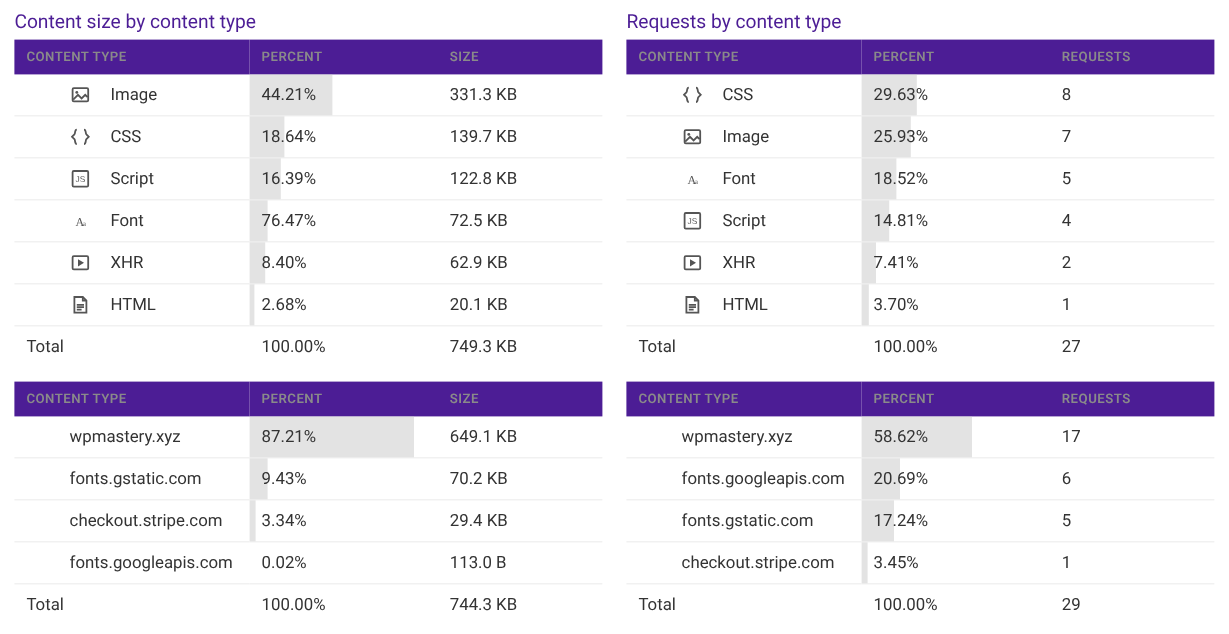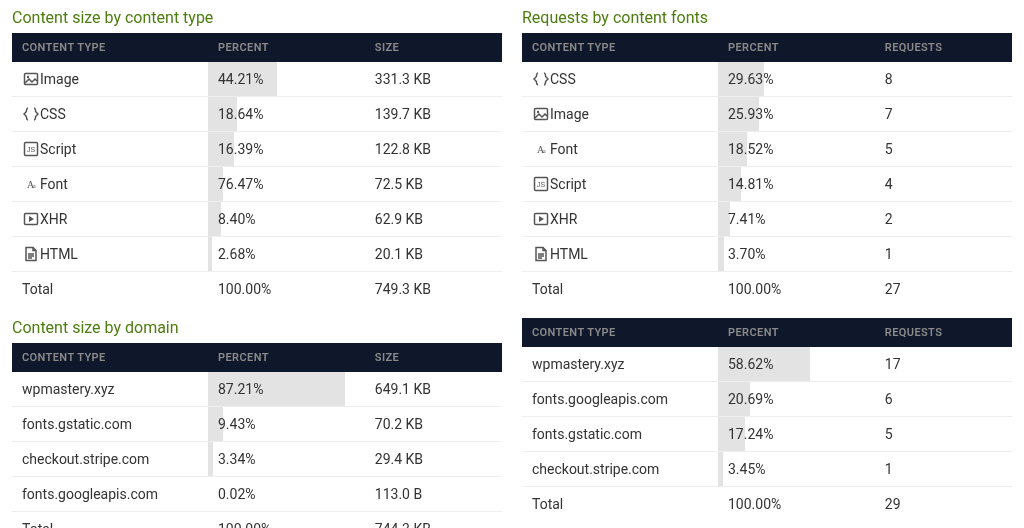--- a/index.html
+++ b/index.html
@@ -13,30 +13,30 @@
   }
   .grid {
     display: grid;
     grid-template-columns: 1fr 1fr;
     column-gap: 20px;
     row-gap: 12px;
   }
   .panel-title {
     font-size: 16px;
     font-weight: 400;
-    color: #4d7c0f;
+    color: #4c1d95;
     margin-bottom: 6px;
   }
   table {
     width: 100%;
     border-collapse: collapse;
     table-layout: fixed;
   }
   thead th {
-    background: #0f172a;
+    background: #4c1d95;
     font-size: 11px;
     font-weight: 600;
     letter-spacing: 0.4px;
     color: #8a8a8a;
     text-transform: uppercase;
     padding: 8px 10px;
     text-align: left;
   }
   thead th:last-child { }
   tbody td {
@@ -56,21 +56,22 @@
     background: rgba(200,200,200,0.5);
     z-index: 0;
   }
   .percent-text {
     position: relative;
     z-index: 1;
   }
   .type-cell {
     display: flex;
     align-items: center;
-    gap: 0;
+    gap: 16px;
+    margin-left: 36px;
   }
   .ct-icon {
     width: 18px;
     height: 16px;
     display: inline-flex;
     align-items: center;
     justify-content: center;
     flex-shrink: 0;
   }
   .ct-icon svg { width: 16px; height: 16px; stroke: #555; fill: none; stroke-width: 1.5; }
@@ -194,21 +195,21 @@
           </tr>
           <tr>
             <td>Total</td>
             <td>100.00%</td>
             <td class="val-right">749.3 KB</td>
           </tr>
         </tbody>
       </table>
     </div>
     <div>
-      <div class="panel-title">Requests by content fonts</div>
+      <div class="panel-title">Requests by content type</div>
       <table>
         <colgroup>
           <col class="c-type">
           <col class="c-pct">
           <col class="c-val">
         </colgroup>
         <thead>
           <tr>
             <th>CONTENT TYPE</th>
             <th>PERCENT</th>
@@ -307,95 +308,94 @@
                 <span>HTML</span>
               </div>
             </td>
             <td class="percent-cell"><div class="percent-bar" style="width: 3.7%;"></div><span class="percent-text">3.70%</span></td>
             <td class="val-right">1</td>
           </tr>
           <tr>
             <td>Total</td>
             <td>100.00%</td>
             <td class="val-right">27</td>
-          </tr>
-        </tbody>
-      </table>
-    </div>
-    <div>
-      <div class="panel-title">Content size by domain</div>
-      <table>
-        <colgroup>
-          <col class="c-type">
-          <col class="c-pct">
-          <col class="c-val">
-        </colgroup>
-        <thead>
-          <tr>
-            <th>CONTENT TYPE</th>
-            <th>PERCENT</th>
-            <th>SIZE</th>
-          </tr>
-        </thead>
-        <tbody>
-          <tr>
-            <td>
-              <div class="type-cell">
-                <span>wpmastery.xyz</span>
-              </div>
-            </td>
-            <td class="percent-cell"><div class="percent-bar" style="width: 87.21%;"></div><span class="percent-text">87.21%</span></td>
-            <td class="val-right">649.1 KB</td>
-          </tr>
-          <tr>
-            <td>
-              <div class="type-cell">
-                <span>fonts.gstatic.com</span>
-              </div>
-            </td>
-            <td class="percent-cell"><div class="percent-bar" style="width: 9.43%;"></div><span class="percent-text">9.43%</span></td>
-            <td class="val-right">70.2 KB</td>
-          </tr>
-          <tr>
-            <td>
-              <div class="type-cell">
-                <span>checkout.stripe.com</span>
-              </div>
-            </td>
-            <td class="percent-cell"><div class="percent-bar" style="width: 3.34%;"></div><span class="percent-text">3.34%</span></td>
-            <td class="val-right">29.4 KB</td>
-          </tr>
-          <tr>
-            <td>
-              <div class="type-cell">
-                <span>fonts.googleapis.com</span>
-              </div>
-            </td>
-            <td class="percent-cell"><div class="percent-bar" style="width: 0.02%;"></div><span class="percent-text">0.02%</span></td>
-            <td class="val-right">113.0 B</td>
-          </tr>
-          <tr>
-            <td>Total</td>
-            <td>100.00%</td>
-            <td class="val-right">744.3 KB</td>
           </tr>
         </tbody>
       </table>
     </div>
     <div>
       <table>
         <colgroup>
           <col class="c-type">
           <col class="c-pct">
           <col class="c-val">
         </colgroup>
         <thead>
           <tr>
             <th>CONTENT TYPE</th>
             <th>PERCENT</th>
+            <th>SIZE</th>
+          </tr>
+        </thead>
+        <tbody>
+          <tr>
+            <td>
+              <div class="type-cell">
+                <span>wpmastery.xyz</span>
+              </div>
+            </td>
+            <td class="percent-cell"><div class="percent-bar" style="width: 87.21%;"></div><span class="percent-text">87.21%</span></td>
+            <td class="val-right">649.1 KB</td>
+          </tr>
+          <tr>
+            <td>
+              <div class="type-cell">
+                <span>fonts.gstatic.com</span>
+              </div>
+            </td>
+            <td class="percent-cell"><div class="percent-bar" style="width: 9.43%;"></div><span class="percent-text">9.43%</span></td>
+            <td class="val-right">70.2 KB</td>
+          </tr>
+          <tr>
+            <td>
+              <div class="type-cell">
+                <span>checkout.stripe.com</span>
+              </div>
+            </td>
+            <td class="percent-cell"><div class="percent-bar" style="width: 3.34%;"></div><span class="percent-text">3.34%</span></td>
+            <td class="val-right">29.4 KB</td>
+          </tr>
+          <tr>
+            <td>
+              <div class="type-cell">
+                <span>fonts.googleapis.com</span>
+              </div>
+            </td>
+            <td class="percent-cell"><div class="percent-bar" style="width: 0.02%;"></div><span class="percent-text">0.02%</span></td>
+            <td class="val-right">113.0 B</td>
+          </tr>
+          <tr>
+            <td>Total</td>
+            <td>100.00%</td>
+            <td class="val-right">744.3 KB</td>
+          </tr>
+        </tbody>
+      </table>
+    </div>
+    <div>
+      <table>
+        <colgroup>
+          <col class="c-type">
+          <col class="c-pct">
+          <col class="c-val">
+        </colgroup>
+        <thead>
+          <tr>
+            <th>CONTENT TYPE</th>
+            <th>PERCENT</th>
             <th>REQUESTS</th>
           </tr>
         </thead>
         <tbody>
           <tr>
             <td>
               <div class="type-cell">
                 <span>wpmastery.xyz</span>
               </div>
             </td>

